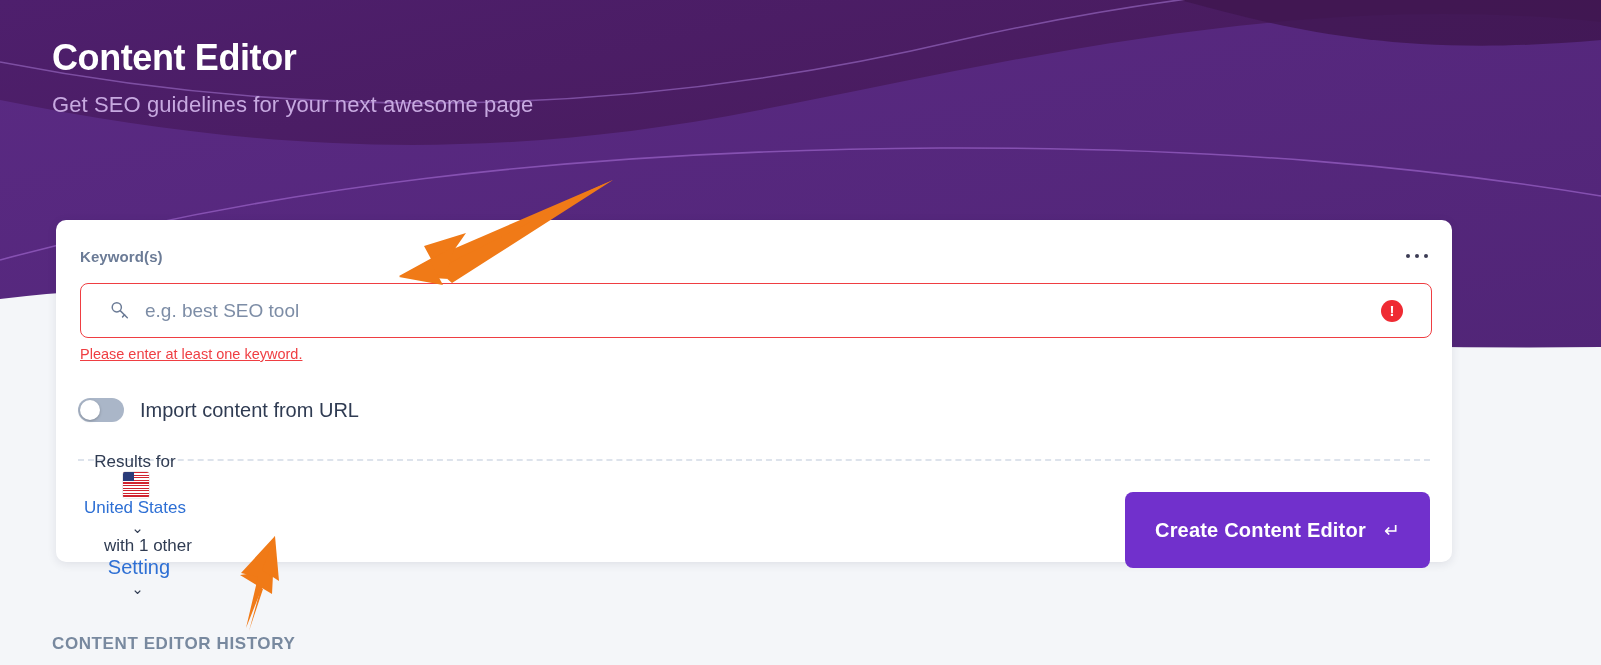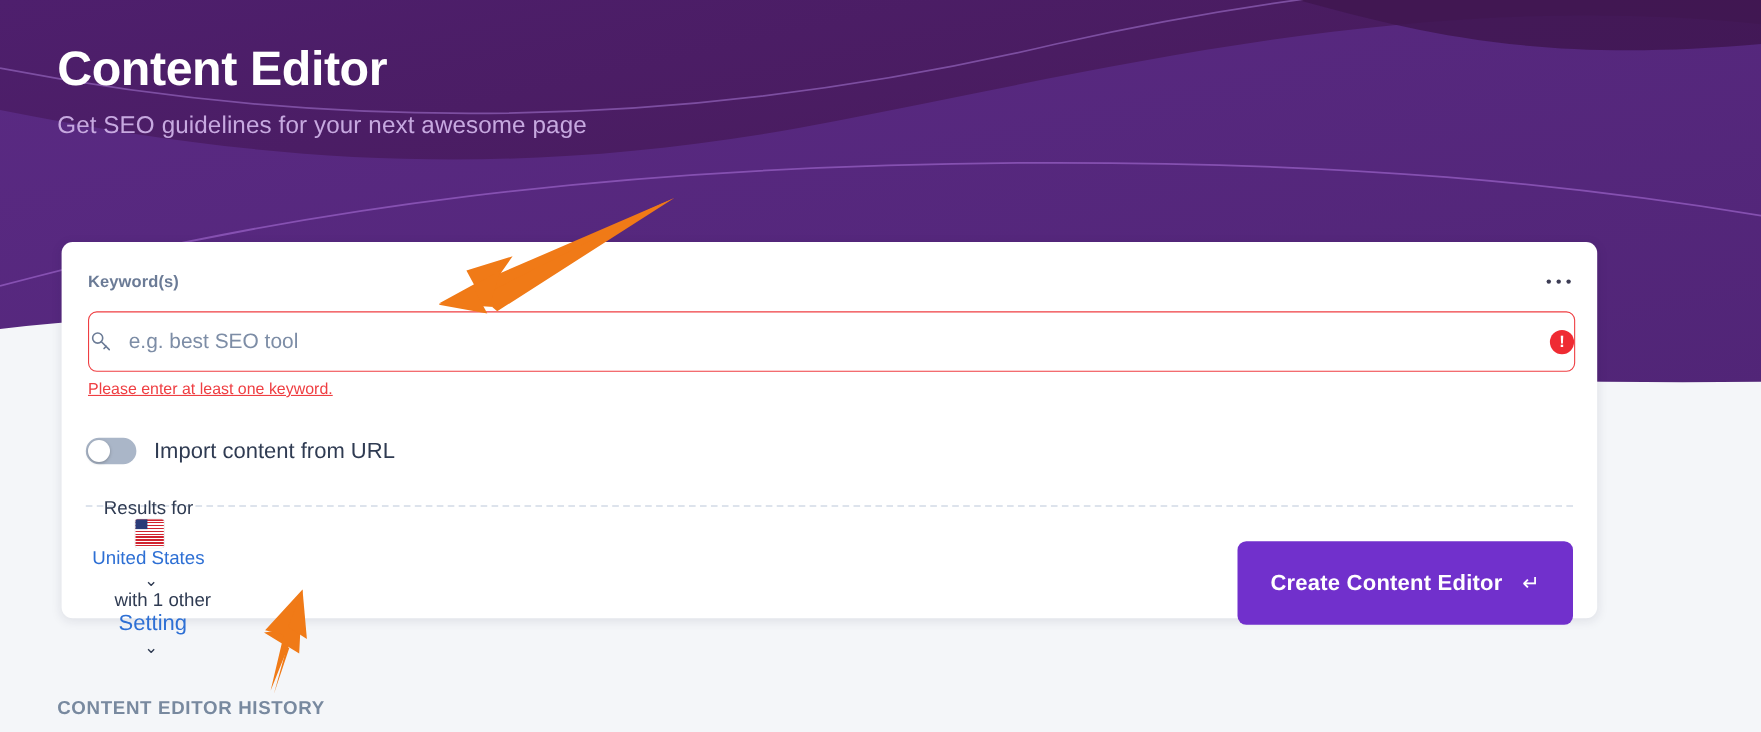--- a/index.html
+++ b/index.html
@@ -12,21 +12,21 @@
 
   
   .hero{
     position:absolute; left:0; top:0; width:1601px; height:360px;
     overflow:hidden;
   }
   .hero-svg{ position:absolute; left:0; top:0; }
 
   .hero-text{ position:absolute; left:52px; top:38px; z-index:5; }
   .hero-title{
-    font-size:44px; font-weight:bold; color:#ffffff;
+    font-size:36px; font-weight:bold; color:#ffffff;
     letter-spacing:-0.4px; line-height:1.12;
   }
   .hero-sub{
     margin-top:14px;
     font-size:22px; color:#c7a9e0; font-weight:400; letter-spacing:0.1px;
   }
 
   
   .card{
     position:absolute; left:56px; top:220px; width:1396px; height:342px;
@@ -42,21 +42,21 @@
   .dots-menu{
     position:absolute; right:20px; top:30px;
     display:flex; gap:5px; align-items:center; cursor:pointer;
     padding:4px;
   }
   .dots-menu i{ width:4px; height:4px; border-radius:50%; background:#3c3c54; display:block; }
 
   .kw-input-wrap{
     position:absolute; left:24px; top:63px; width:1352px; height:55px;
     border:1px solid #ef3e42; border-radius:8px;
-    display:flex; align-items:center; padding:0 0;
+    display:flex; align-items:center; padding:0 28px;
     background:#fff;
   }
   .key-icon{ width:22px; height:22px; flex:0 0 22px; margin-right:14px; color:#6b7b96; }
   .kw-input{
     border:0; outline:0; flex:1; font-size:19px;
     font-family:"Liberation Sans", sans-serif; color:#3c4858;
     background:transparent;
   }
   .kw-input::placeholder{ color:#7d8da6; }
   .err-icon{

